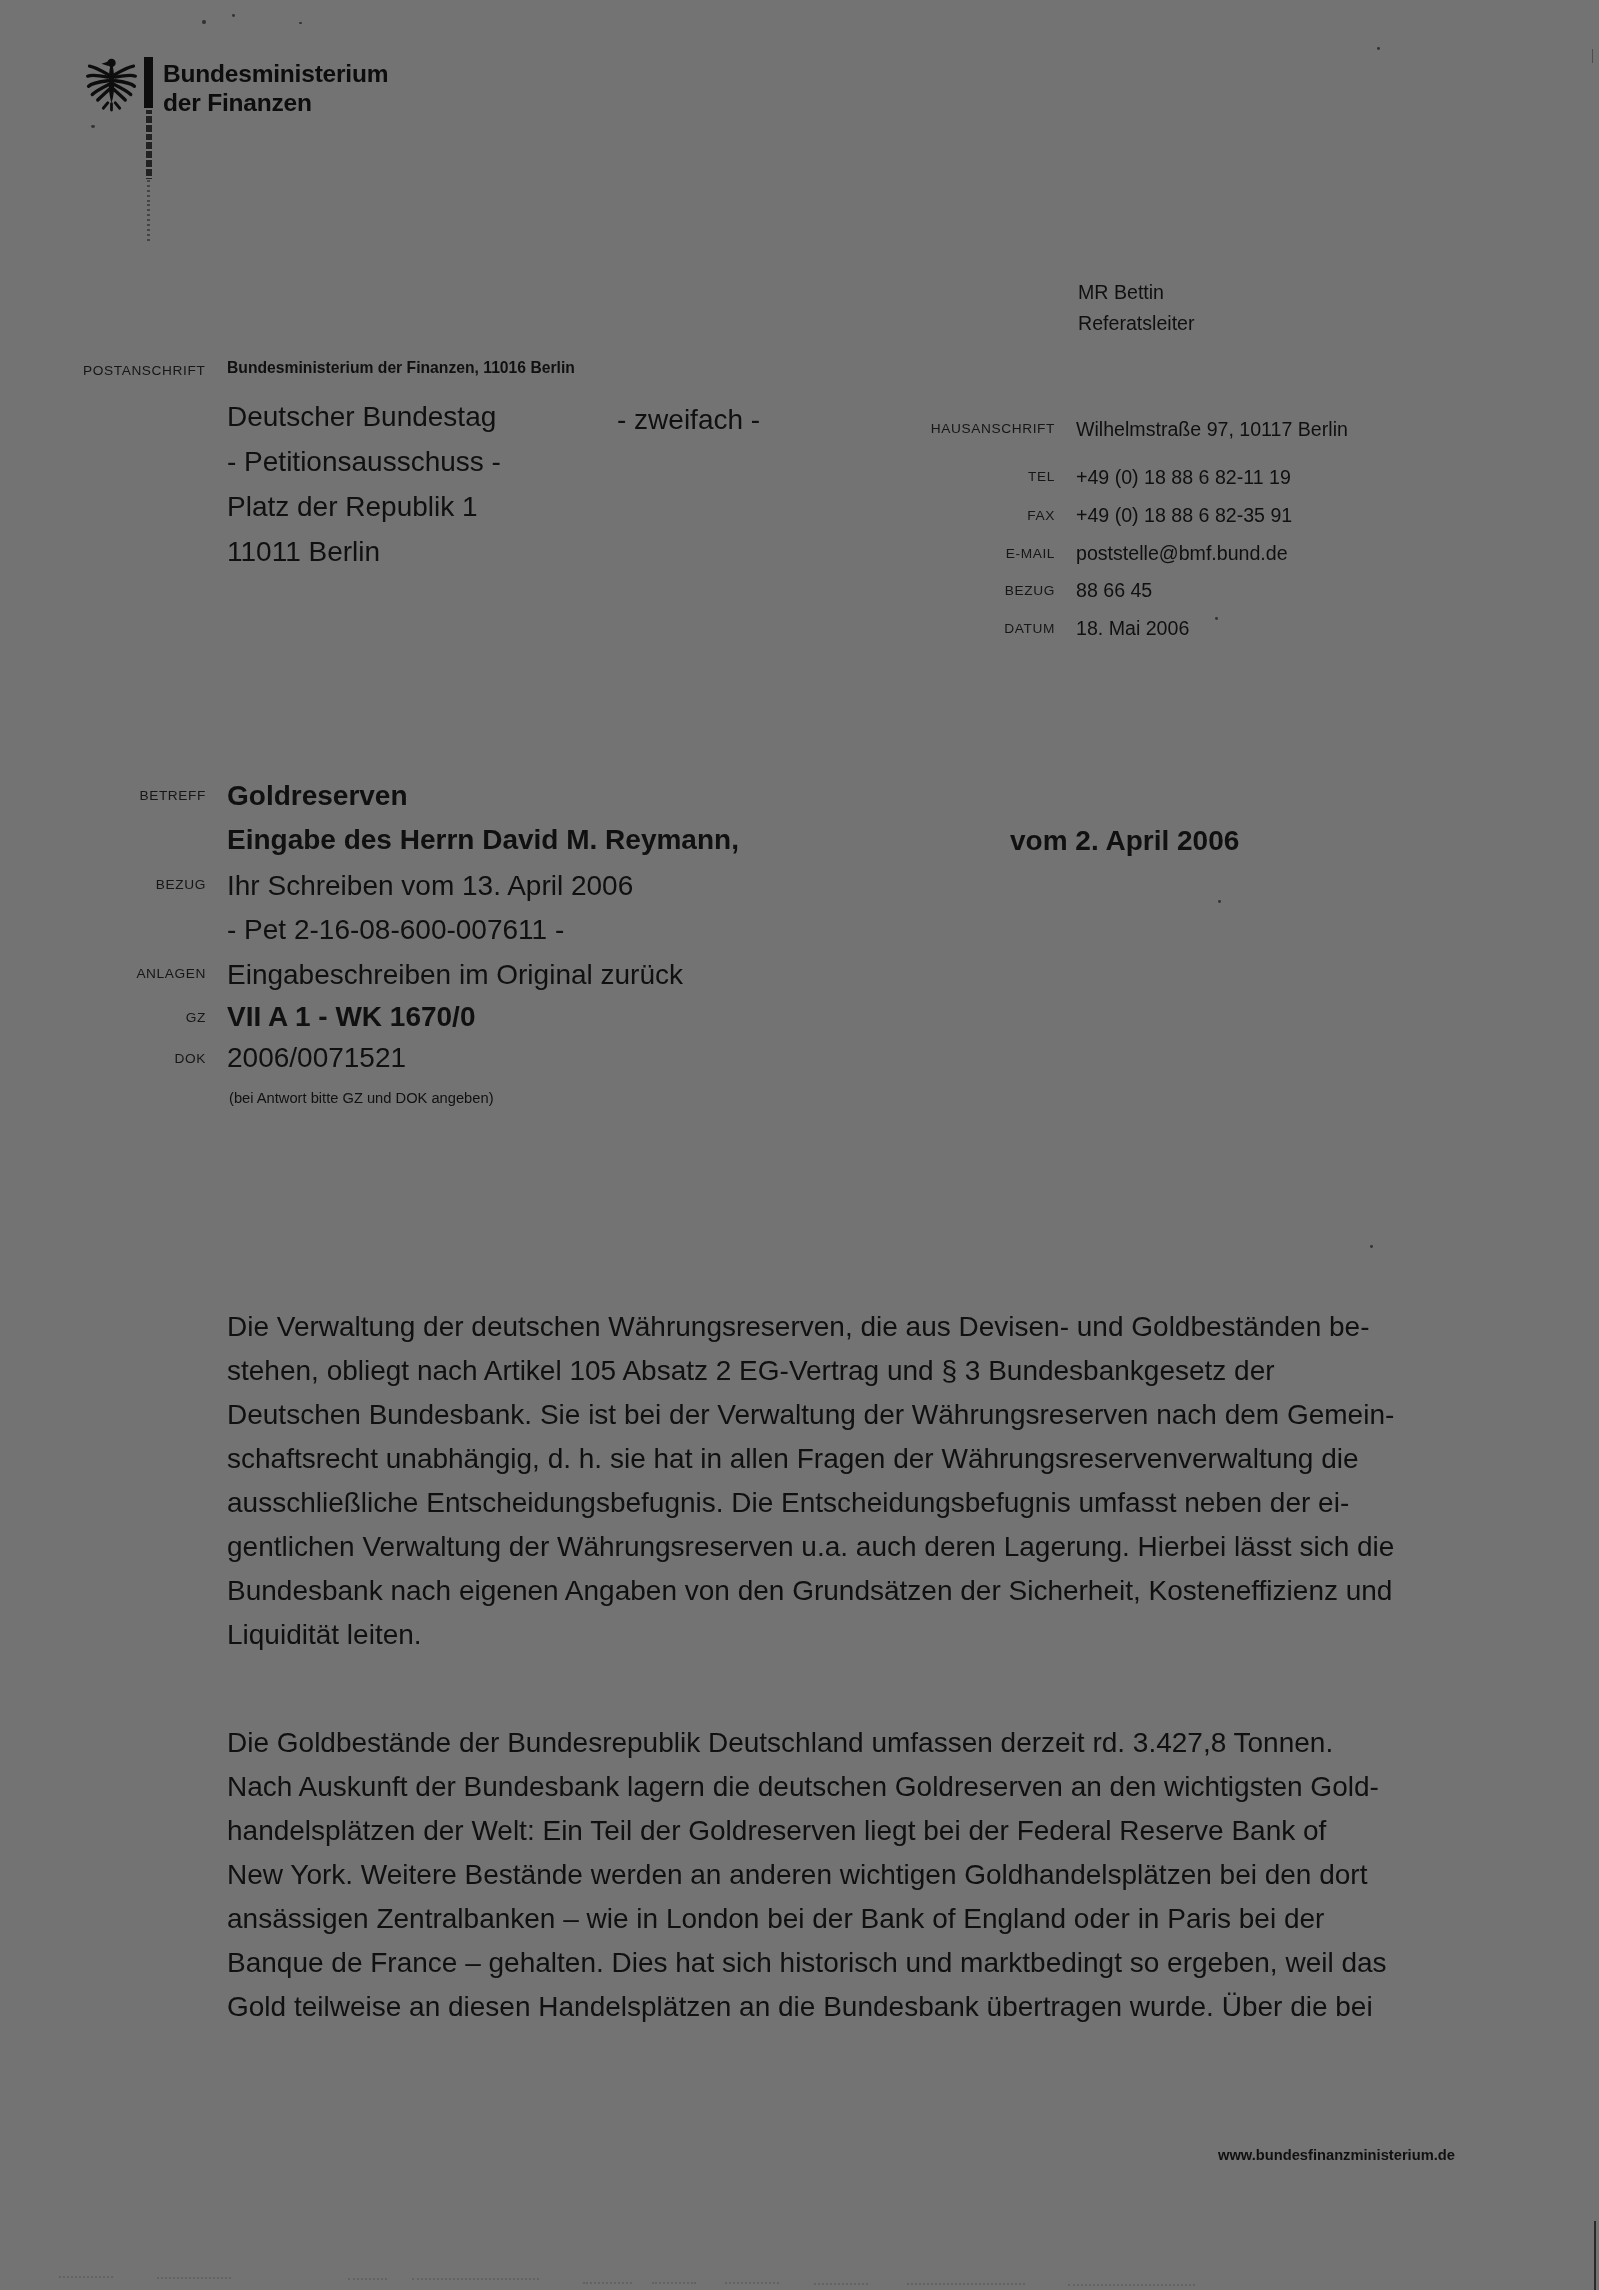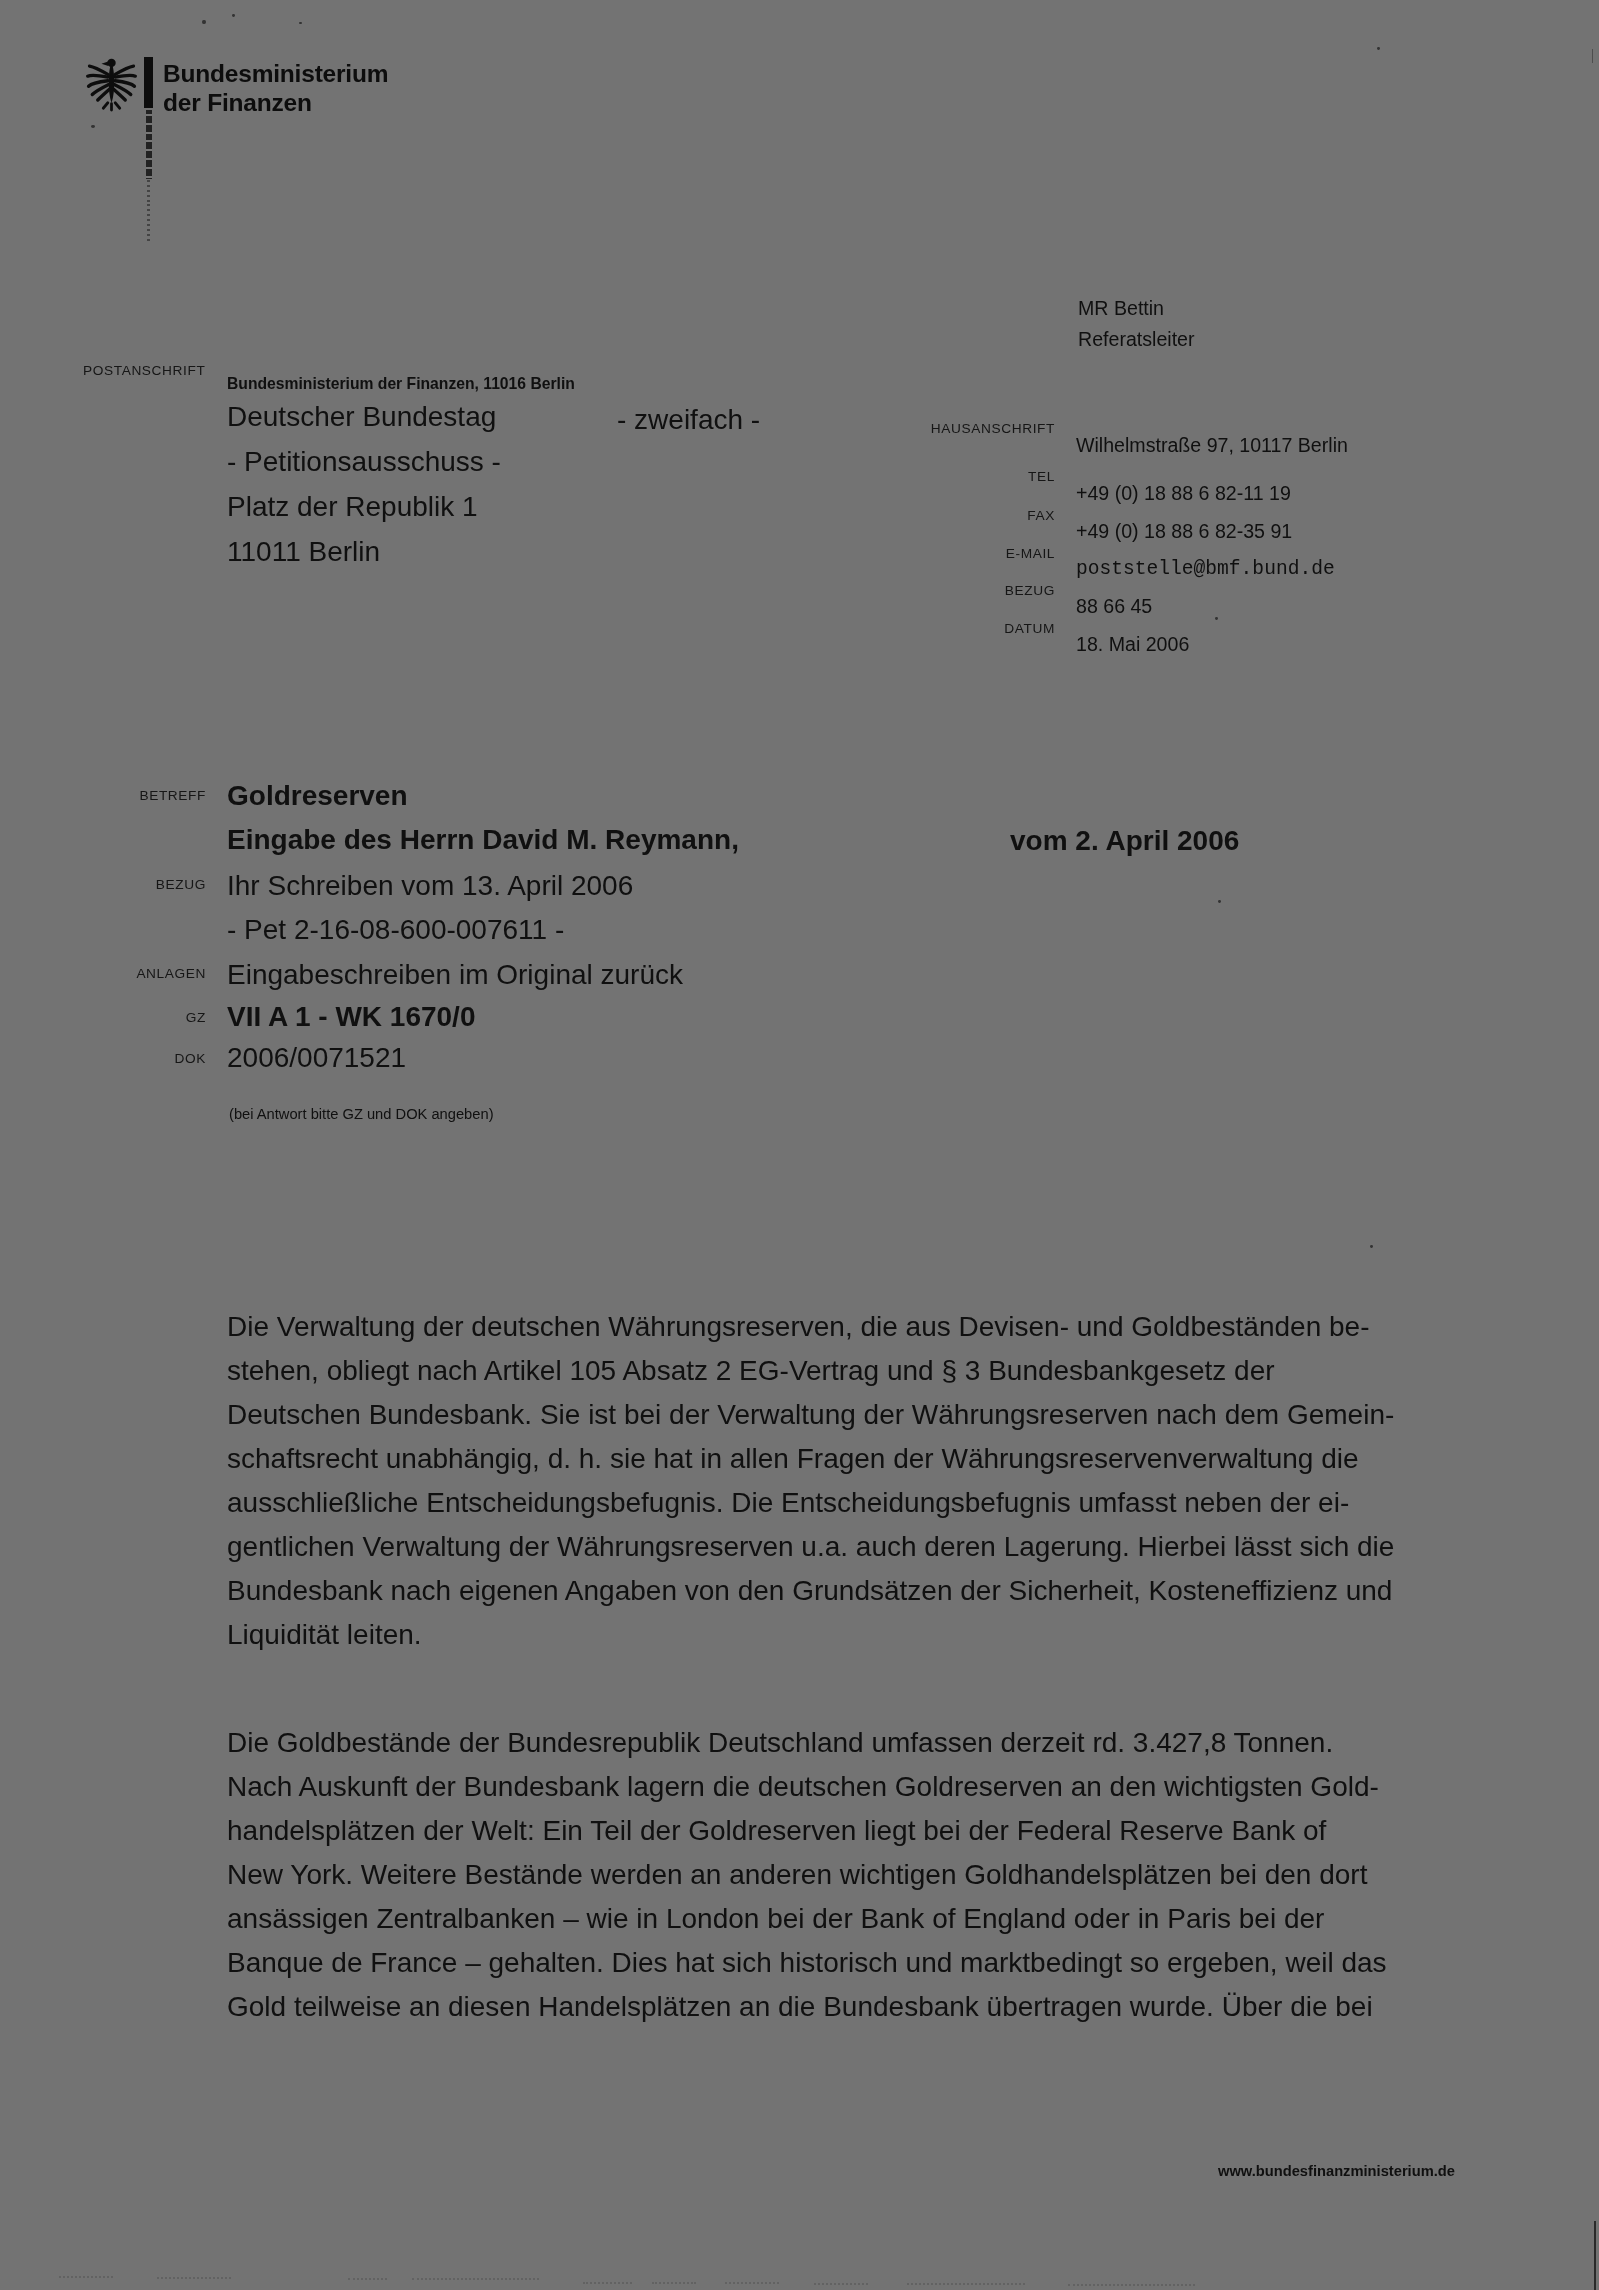--- a/index.html
+++ b/index.html
@@ -7,21 +7,21 @@
     position:relative;
     width:1600px;height:2291px;
     background:#737373;
     color:#111;
     font-family:"Liberation Serif", serif;
     overflow:hidden;
     padding-left:23px;
   }
   .abs{position:absolute;}
   .serif{font-family:Liberation Sans, sans-serif;font-size:28px;line-height:44px;color:#101010;}
-  .sans{font-family:"Liberation Sans", sans-serif;color:#101010;margin-top:16px;}
+  .sans{font-family:"Liberation Sans", sans-serif;color:#101010;}
   .ml{white-space:pre;}
   .bold{font-weight:bold;}
   .label{
     font-family:"Liberation Sans", sans-serif;
     font-size:13.7px;letter-spacing:0.6px;color:#161616;
     text-align:right;
   }
   .ministry-name{
     font-family:"Liberation Sans", sans-serif;
     font-size:24.5px;line-height:29px;font-weight:600;color:#0d0d0d;
@@ -89,21 +89,21 @@
     <div class="abs label" style="left:912px;top:421px;width:143px;">HAUSANSCHRIFT</div>
     <div class="abs sans contact-value" style="left:1076px;top:418px;">Wilhelmstraße 97, 10117 Berlin</div>
 
     <div class="abs label" style="left:912px;top:469px;width:143px;">TEL</div>
     <div class="abs sans contact-value" style="left:1076px;top:466px;">+49 (0) 18 88 6 82-11 19</div>
 
     <div class="abs label" style="left:912px;top:508px;width:143px;">FAX</div>
     <div class="abs sans contact-value" style="left:1076px;top:504px;">+49 (0) 18 88 6 82-35 91</div>
 
     <div class="abs label" style="left:912px;top:546px;width:143px;">E-MAIL</div>
-    <div class="abs sans contact-value" style="left:1076px;top:542px;font-family:Liberation Mono, monospace;">poststelle@bmf.bund.de</div>
+    <div class="abs sans contact-value" style="left:1076px;top:542px;">poststelle@bmf.bund.de</div>
 
     <div class="abs label" style="left:912px;top:583px;width:143px;">BEZUG</div>
     <div class="abs sans contact-value" style="left:1076px;top:579px;">88 66 45</div>
 
     <div class="abs label" style="left:912px;top:621px;width:143px;">DATUM</div>
     <div class="abs sans contact-value" style="left:1076px;top:617px;">18. Mai 2006</div>
   </div>
 
   <div>
     <div class="abs label" style="left:59px;top:788px;width:147px;">BETREFF</div>

